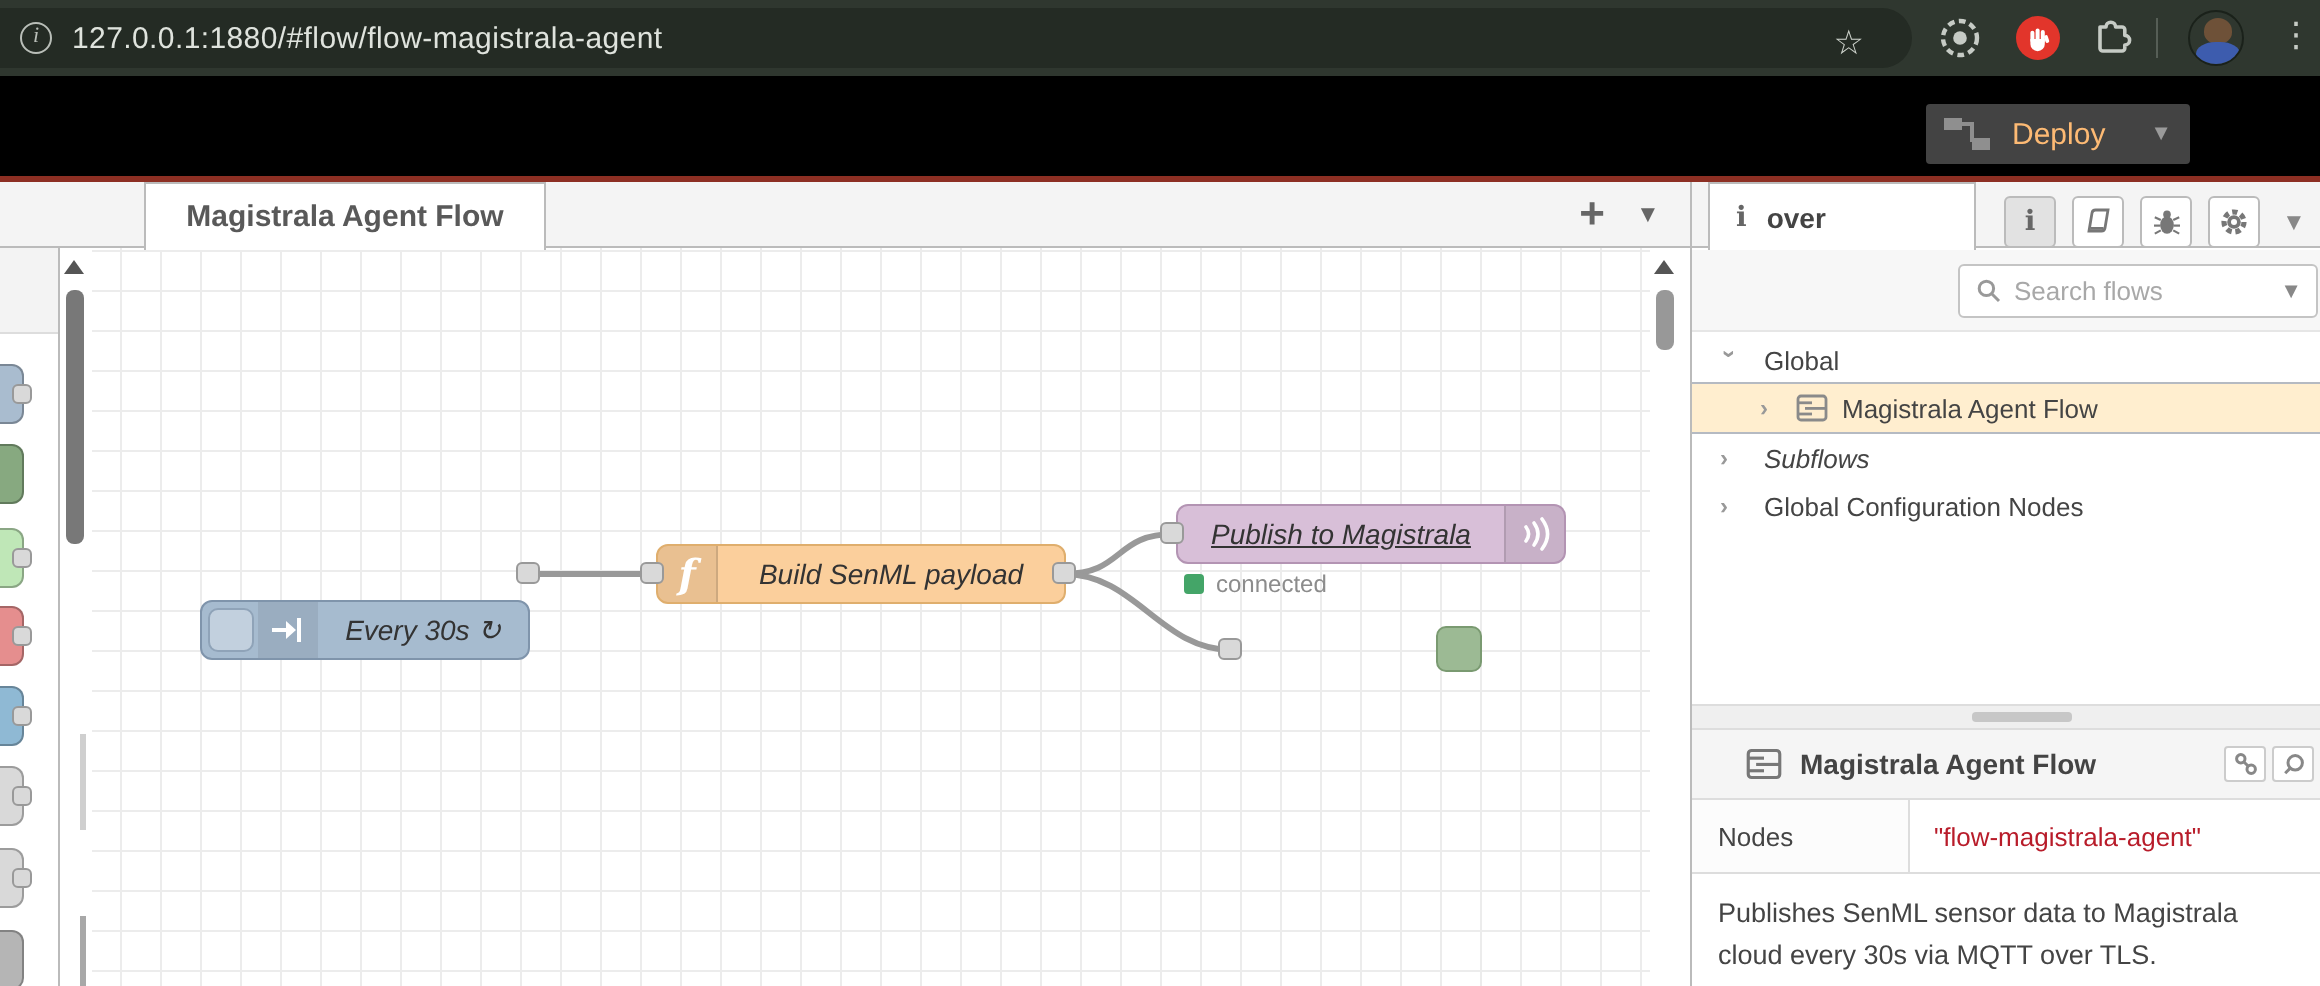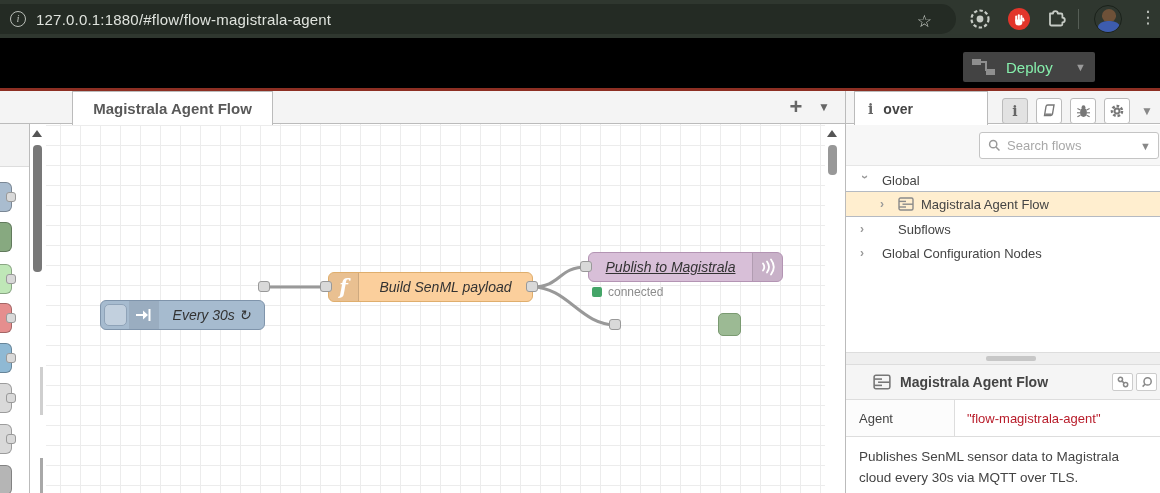--- a/index.html
+++ b/index.html
@@ -23,21 +23,21 @@
   #dots-icon { left:1136px; top:7px; width:24px; text-align:center; color:#c6cbc5; font-size:17px; letter-spacing:0; }
 
   
   #nr-header { left:0; top:38px; width:1160px; height:50px; background:#000; }
   #deploy-btn { left:963px; top:14px; width:132px; height:30px; background:#434343; border-radius:2px; display:flex; align-items:center; cursor:pointer; }
   #deploy-icon { position:relative; width:26px; height:16px; margin-left:9px; }
   #deploy-icon .n1 { position:absolute; left:0; top:0; width:9px; height:6px; background:#8f8f8f; }
   #deploy-icon .n2 { position:absolute; left:14px; top:10px; width:9px; height:6px; background:#8f8f8f; }
   #deploy-icon .w1 { position:absolute; left:7px; top:2px; width:8px; height:2px; background:#8f8f8f; transform:rotate(0deg); }
   #deploy-icon .w2 { position:absolute; left:13px; top:2px; width:2px; height:10px; background:#8f8f8f; }
-  #deploy-label { color:#86efac; font-size:15px; margin-left:8px; }
+  #deploy-label { color:#fdba74; font-size:15px; margin-left:8px; }
   #deploy-caret { margin-left:auto; margin-right:9px; color:#9a9a9a; font-size:11px; }
   #hamburger-icon { left:1122px; top:56px; width:30px; height:24px; cursor:pointer; }
   #hamburger-icon span { display:block; width:30px; height:4px; background:#efefef; border-radius:1px; margin-bottom:4px; }
   #red-line { left:0; top:88px; width:1160px; height:3px; background:#8d2f23; }
 
   
   #tabbar { left:0; top:91px; width:845px; height:33px; background:#f4f4f4; border-bottom:1px solid #bbb; }
   #flow-tab { left:72px; top:91px; width:201px; height:34px; background:#fff; border:1px solid #bbb; border-bottom:none; display:flex; align-items:center; justify-content:center; z-index:3; }
   #flow-tab span { font-size:15px; font-weight:bold; color:#595959; }
   #add-flow-btn { left:785px; top:96px; width:22px; height:22px; color:#666; font-size:22px; font-weight:bold; text-align:center; line-height:21px; cursor:pointer; }
@@ -329,21 +329,21 @@
       <svg class="ic" width="16" height="14" viewBox="0 0 16 14" style="margin-left:8px;">
         <rect x="1" y="1" width="14" height="12" rx="1.5" fill="none" stroke="#8a8a8a" stroke-width="1.4"></rect>
         <line x1="1" y1="4.4" x2="8" y2="4.4" stroke="#8a8a8a" stroke-width="1.4"></line>
         <line x1="4.5" y1="7.2" x2="15" y2="7.2" stroke="#8a8a8a" stroke-width="1.4"></line>
         <line x1="1" y1="10" x2="8" y2="10" stroke="#8a8a8a" stroke-width="1.4"></line>
       </svg>
       <span style="margin-left:7px;">Magistrala Agent Flow</span>
     </div>
     <div class="tree-row" style="top:126px;">
       <span class="chev" style="margin-left:14px;">›</span>
-      <span style="margin-left:28px;">Subflows</span>
+      <span style="margin-left:12px;font-style:italic;">Subflows</span>
     </div>
     <div class="tree-row" style="top:150px;">
       <span class="chev" style="margin-left:14px;">›</span>
       <span style="margin-left:12px;">Global Configuration Nodes</span>
     </div>
 
     <div id="sb-splitter">
       <div id="splitter-handle"></div>
     </div>
 
@@ -367,19 +367,19 @@
         </div>
         <div class="mini-btn">
           <svg class="ic" width="12" height="12" viewBox="0 0 12 12">
             <circle cx="6.6" cy="5.4" r="3.6" fill="none" stroke="#888" stroke-width="1.5"></circle>
             <line x1="4" y1="8.2" x2="1.6" y2="10.6" stroke="#888" stroke-width="1.5"></line>
           </svg>
         </div>
       </div>
     </div>
     <div id="prop-row">
-      <div id="prop-key-cell">Agent</div>
+      <div id="prop-key-cell">Nodes</div>
       <div id="prop-val-cell">"flow-magistrala-agent"</div>
     </div>
     <div id="flow-description">Publishes SenML sensor data to Magistrala cloud every 30s via MQTT over TLS.</div>
   </div>
 
 </div>
 
 </body></html>

